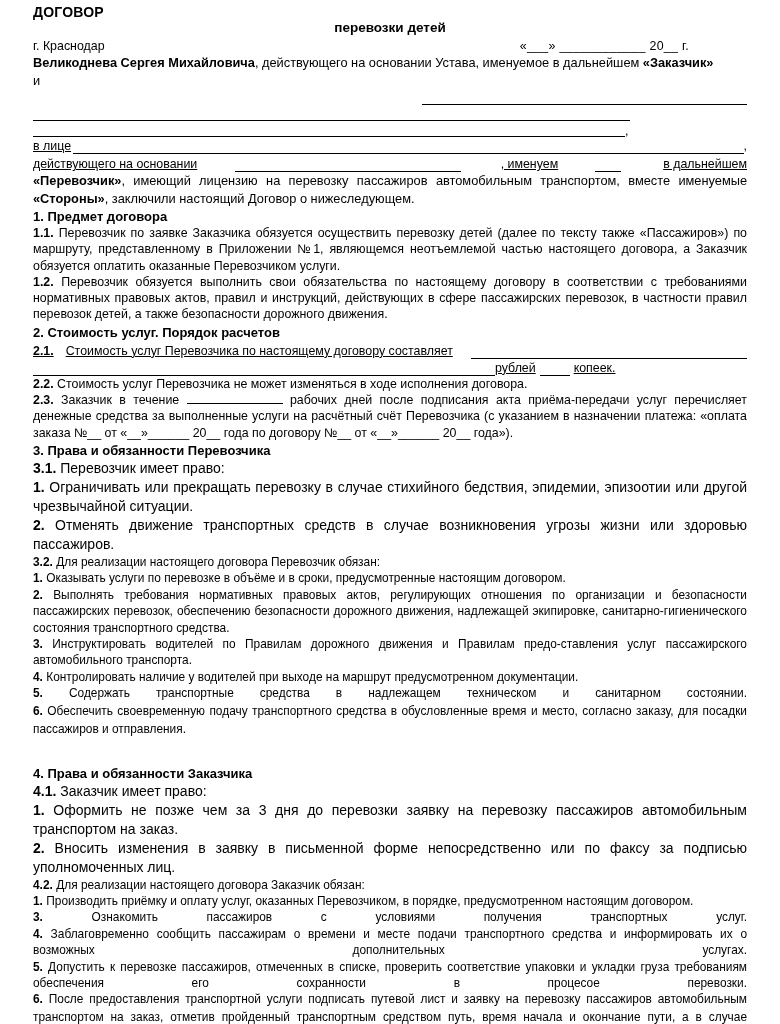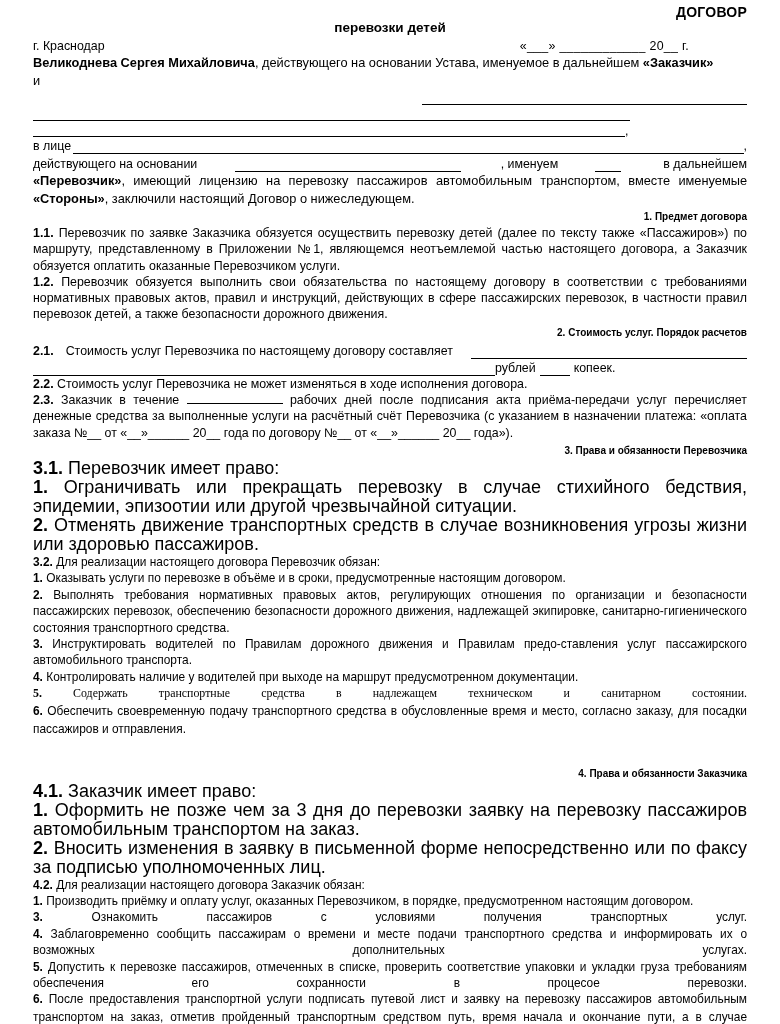--- a/index.html
+++ b/index.html
@@ -18,37 +18,37 @@
     position: relative;
     width: 780px;
     height: 1024px;
     box-sizing: border-box;
     padding: 4px 33px 0 33px;
     overflow: hidden;
   }
 
   
   .doc-title {
-    text-align: right;
+    text-align: left;
     font-weight: bold;
     font-size: 14px;
     line-height: 16px;
     letter-spacing: .2px;
   }
   .doc-subtitle {
     text-align: center;
     font-weight: bold;
     font-size: 13.5px;
     line-height: 16px;
     margin-bottom: 2px;
   }
   .section-head {
-    text-align: right;
+    text-align: left;
     font-weight: bold;
-    font-size: 10px;
+    font-size: 13px;
     line-height: 17px;
     margin-top: 1px;
   }
 
   
   .p {
     font-size: 12.4px;
     line-height: 16.3px;
     text-align: justify;
     margin: 0;
@@ -80,36 +80,36 @@
 
   
   .ul {
     display: inline-block;
     border-bottom: 1px solid #000;
     height: 11px;
     vertical-align: baseline;
   }
   .ul-s { width: 26px; }
   .ul-m { width: 96px; }
-  .fillrow { display: flex; align-items: flex-end; }
+  .fillrow { display: flex; align-items: flex-end; text-decoration: underline; }
   .fillrow .lbl { white-space: nowrap; font-size: 12.4px; line-height: 16px; }
   .fillrow .grow {
     flex: 1 1 auto;
     border-bottom: 1px solid #000;
     height: 12px;
     margin-left: 2px;
   }
   .fillrow .tail { white-space: nowrap; font-size: 12.4px; line-height: 16px; }
 
   .blankline-wrap { height: 16px; display: flex; align-items: flex-end; }
   .blankline-wrap .seg { border-bottom: 1px solid #000; height: 12px; }
 
   
   .p-big {
-    font-size: 18px;
+    font-size: 14px;
     line-height: 19px;
     text-align: justify;
     text-align-last: justify;
     margin: 0;
   }
   .p-big-last { text-align-last: left; }
   .p-big-left { text-align: left; text-align-last: left; }
 
   
   .p-small {
@@ -228,21 +228,21 @@
   </div>
   <div class="p-small p-small-last">
     <b>2.</b><span> Выполнять требования нормативных правовых актов, регулирующих отношения по организации и безопасности пассажирских перевозок, обеспечению  безопасности дорожного движения, надлежащей экипировке, санитарно-гигиенического состояния транспортного средства.</span>
   </div>
   <div class="p-small p-small-last">
     <b>3.</b><span> Инструктировать водителей по Правилам дорожного движения и Правилам предо-ставления услуг пассажирского автомобильного транспорта.</span>
   </div>
   <div class="p-small p-small-left">
     <b>4.</b><span> Контролировать наличие у водителей при выходе на маршрут предусмотренном документации.</span>
   </div>
-  <div class="p-small" style="text-align-last:justify;font-family:Liberation Serif, serif;">
+  <div class="p-small" style="text-align-last:justify;">
     <b>5.</b><span> Содержать транспортные средства в надлежащем техническом и санитарном состоянии.</span>
   </div>
   <div class="p-small p-small-last" style="line-height:18px;">
     <b>6.</b><span> Обеспечить своевременную подачу транспортного средства в обусловленные время и место, согласно заказу, для посадки пассажиров и отправления.</span>
   </div>
 
   <div class="spacer-lg"></div>
 
   <div class="section-head">4. Права и обязанности Заказчика</div>
 

